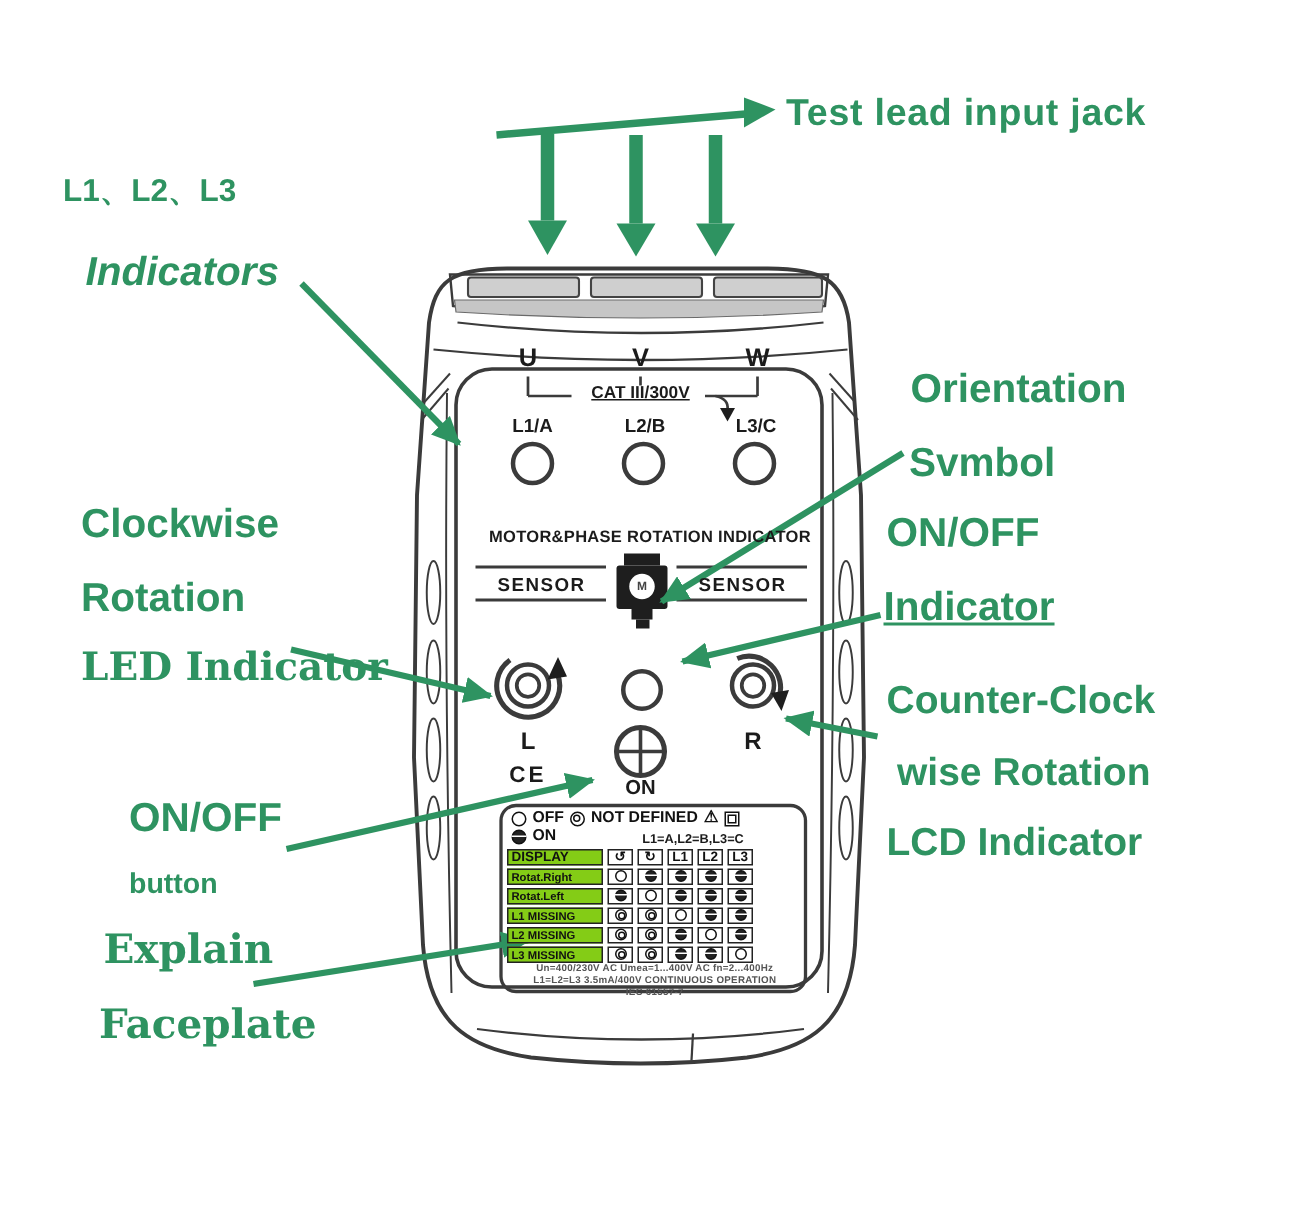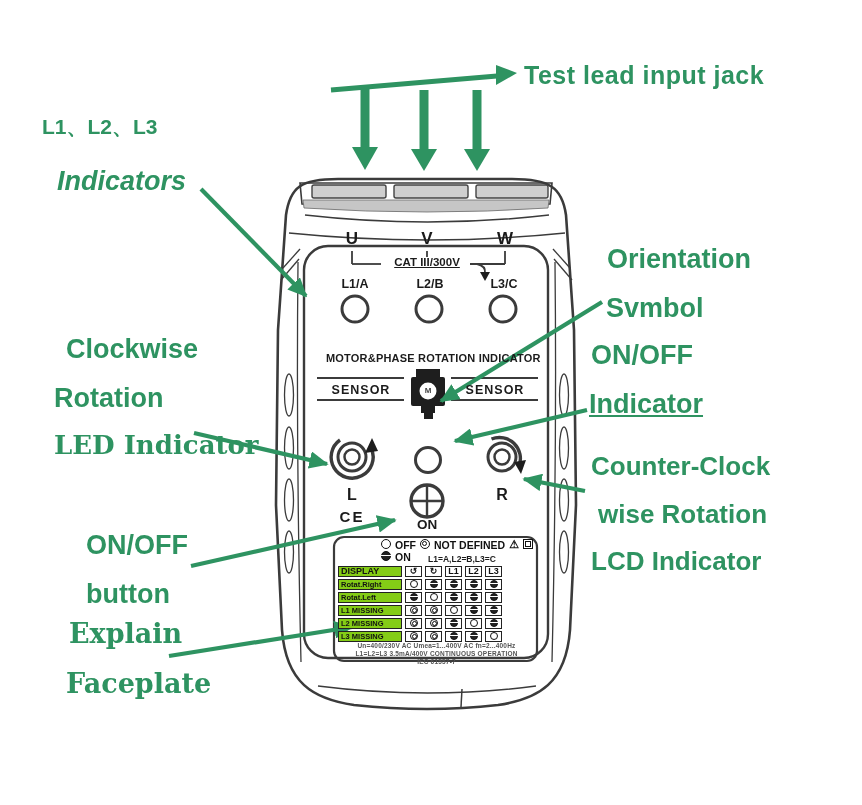--- a/index.html
+++ b/index.html
@@ -9,22 +9,22 @@
   svg{position:absolute;left:0;top:0;}
   .stroke{fill:none;stroke:var(--ink);}
   .dark{fill:#1e1e1e;stroke:none;}
   .annline{fill:none;stroke:var(--green);}
   .annfill{fill:var(--green);stroke:none;}
   .ann-label{position:absolute;font-weight:bold;color:var(--green);white-space:nowrap;
              font-family:"Liberation Sans",sans-serif;}
   .serif{font-family:"DejaVu Serif","Liberation Serif",serif;}
   .dev-label{position:absolute;font-weight:bold;color:var(--txt);white-space:nowrap;
              text-align:center;font-family:"Liberation Sans",sans-serif;}
-  .fp-legend{position:absolute;display:flex;align-items:flex-start;gap:4px;
-             font:bold 10.5px "Liberation Sans",sans-serif;color:#111;margin-left:40px;}
+  .fp-legend{position:absolute;display:flex;align-items:flex-end;gap:4px;
+             font:bold 10.5px "Liberation Sans",sans-serif;color:#111;}
   .led{display:inline-block;width:8px;height:8px;border:1.6px solid #111;border-radius:50%;
        box-sizing:border-box;background:#fff;position:relative;flex:none;}
   .legend-ico.led{width:10px;height:10px;}
   .led-on{background:#222;}
   .led-on::after{content:"";position:absolute;left:-1px;right:-1px;top:1.8px;height:1.7px;background:#fff;}
   .legend-ico.led-on::after{top:2.6px;}
   .led-nd::after{content:"";position:absolute;left:1px;top:1px;width:3px;height:3px;
        border:1.1px solid #111;border-radius:50%;box-sizing:content-box;}
   .warn-tri{font-size:11px;line-height:1;color:#111;flex:none;}
   .dbl-square{width:10px;height:10px;border:1.6px solid #111;display:inline-flex;align-items:center;
@@ -162,25 +162,25 @@
       <line class="annline" stroke-width="4.2" x1="169" y1="656" x2="352" y2="627" marker-end="url(#ah)"></line>
       <line class="annline" stroke-width="4.2" x1="602" y1="302" x2="441" y2="401" marker-end="url(#ah)"></line>
       <line class="annline" stroke-width="4.2" x1="587" y1="410" x2="455" y2="441" marker-end="url(#ah)"></line>
       <line class="annline" stroke-width="4.2" x1="585" y1="491" x2="524" y2="479" marker-end="url(#ah)"></line>
     </g>
   </svg>
 
   <div class="ann-label" style="left:524px;top:61px;font-size:25px;letter-spacing:.5px;">Test lead input jack</div>
   <div class="ann-label" style="left:42px;top:113px;font-size:21px;">L1、L2、L3</div>
   <div class="ann-label" style="left:57px;top:166px;font-size:27px;font-style:italic;">Indicators</div>
-  <div class="ann-label" style="left:66px;top:334px;font-size:27px;">Clockwise</div>
+  <div class="ann-label" style="left:54px;top:334px;font-size:27px;">Clockwise</div>
   <div class="ann-label" style="left:54px;top:383px;font-size:27px;">Rotation</div>
   <div class="ann-label serif" style="left:54px;top:430px;font-size:26px;">LED  Indicator</div>
   <div class="ann-label" style="left:86px;top:530px;font-size:27px;">ON/OFF</div>
-  <div class="ann-label" style="left:86px;top:579px;font-size:27px;">button</div>
+  <div class="ann-label" style="left:86px;top:579px;font-size:19px;">button</div>
   <div class="ann-label serif" style="left:69px;top:618px;font-size:27px;">Explain</div>
   <div class="ann-label serif" style="left:66px;top:668px;font-size:27px;">Faceplate</div>
   <div class="ann-label" style="left:607px;top:244px;font-size:27px;">Orientation</div>
   <div class="ann-label" style="left:606px;top:293px;font-size:27px;">Svmbol</div>
   <div class="ann-label" style="left:591px;top:340px;font-size:27px;">ON/OFF</div>
   <div class="ann-label" style="left:589px;top:389px;font-size:27px;text-decoration:underline;">Indicator</div>
   <div class="ann-label" style="left:591px;top:451px;font-size:26px;">Counter-Clock</div>
   <div class="ann-label" style="left:598px;top:499px;font-size:26px;">wise Rotation</div>
   <div class="ann-label" style="left:591px;top:546px;font-size:26px;">LCD Indicator</div>
 

